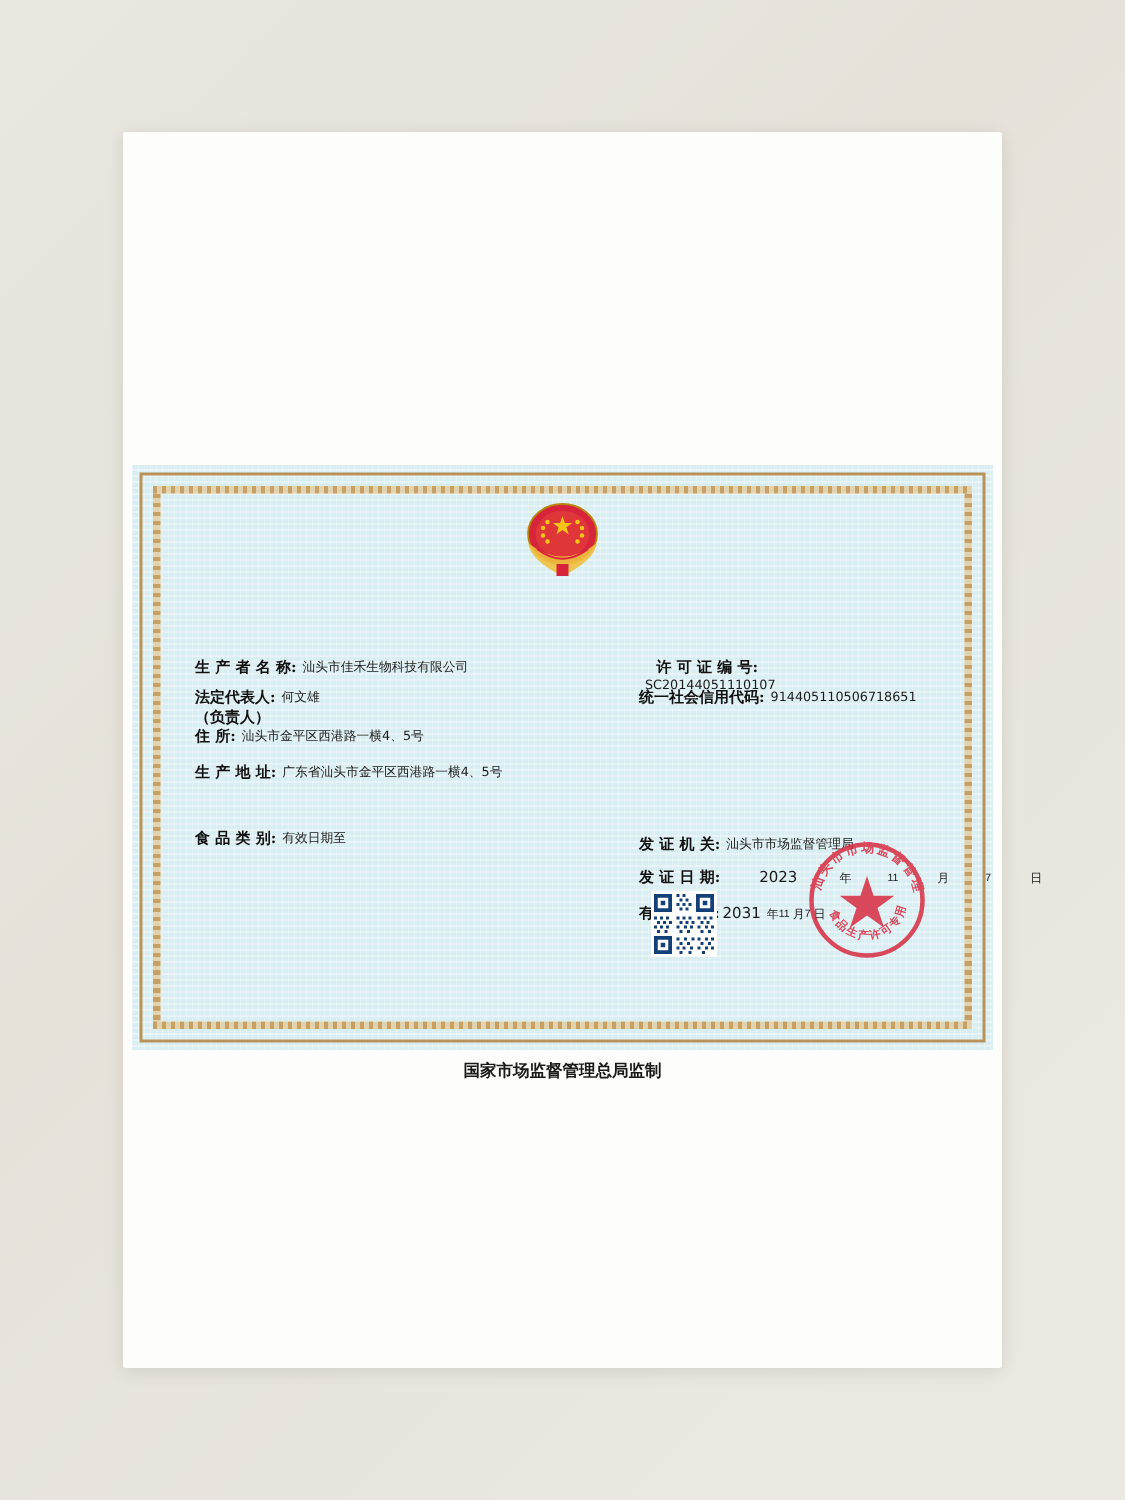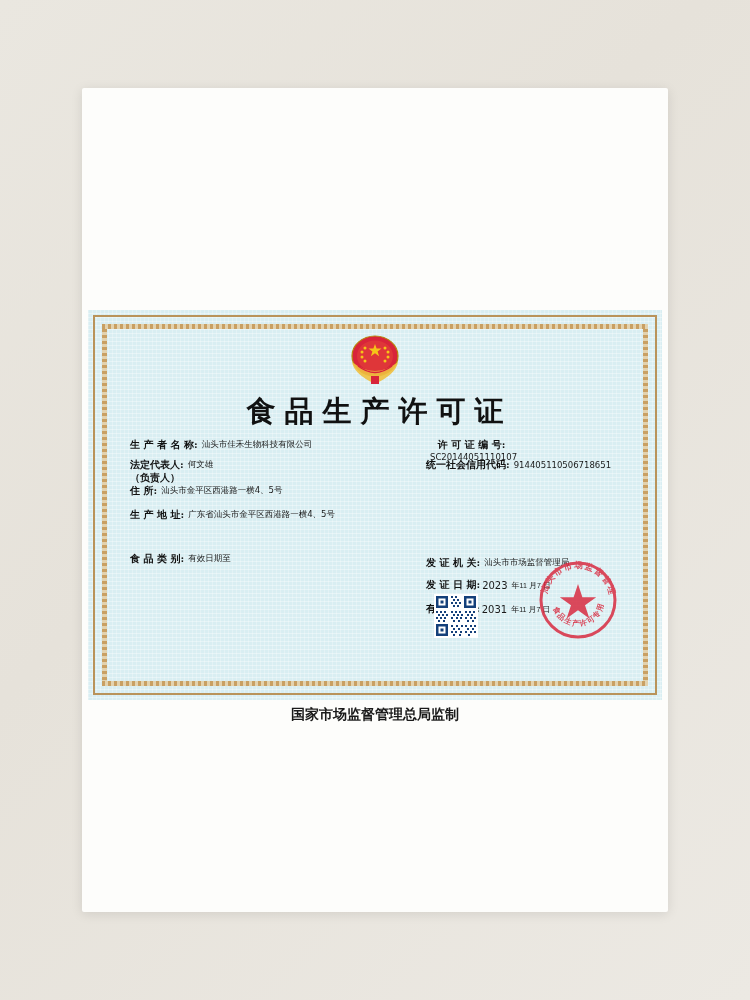--- a/index.html
+++ b/index.html
@@ -132,21 +132,21 @@
   .r-producer   { top: 0px; }
   .r-legal      { top: 20px; }
   .r-legal2     { top: 33px; }
   .r-addr       { top: 46px; }
   .r-prodaddr   { top: 70px; }
   .r-category   { top: 114px; }
 
   .r-licno      { top: 0px; flex-direction: column; }
   .r-credit     { top: 20px; }
   .r-issuer     { top: 118px; }
-  .r-issuedate  { top: 140px; }
+  .r-issuedate  { top: 140px; gap: 24px; }
   .r-validdate  { top: 164px; }
 
   .date-part {
     font-family: "DejaVu Sans", "Liberation Sans", sans-serif;
     font-size: 8px;
     margin-left: 2px;
   }
   .date-num {
     font-size: 10px;
     margin: 0 2px;
@@ -173,21 +173,21 @@
     height: 92px;
   }
 
   .footer-note {
     position: absolute;
     top: 706px;
     left: 0;
     width: 750px;
     text-align: center;
     font-family: "DejaVu Serif", "Liberation Serif", serif;
-    font-size: 14px;
+    font-size: 11px;
     font-weight: bold;
     color: #1a1a1a;
   }
 </style>
 </head>
 <body>
 
 <div class="page-backdrop"></div>
 
 <div class="paper-sheet"></div>
@@ -210,21 +210,20 @@
         <circle cx="47" cy="16" r="1.5" fill="#f5c518"></circle>
         <circle cx="50" cy="20" r="1.5" fill="#f5c518"></circle>
         <circle cx="50" cy="25" r="1.5" fill="#f5c518"></circle>
         <circle cx="47" cy="29" r="1.5" fill="#f5c518"></circle>
         <path d="M14 30 Q37 48 60 30 Q58 42 37 52 Q16 42 14 30 Z" fill="#f0c040" opacity="0.9"></path>
         <path d="M20 34 Q37 47 54 34" stroke="#d8243a" stroke-width="1.4" fill="none"></path>
         <rect x="33" y="44" width="8" height="8" fill="#d8243a"></rect>
       </svg>
     </div>
 
-    <div class="cert-title">食品生产许可证</div>
 
     <div class="fields">
 
       <div class="row left-col r-producer">
         <span class="lbl">生 产 者 名 称:</span>
         <span class="val">汕头市佳禾生物科技有限公司</span>
       </div>
 
       <div class="row left-col r-legal">
         <span class="lbl">法定代表人:</span>

